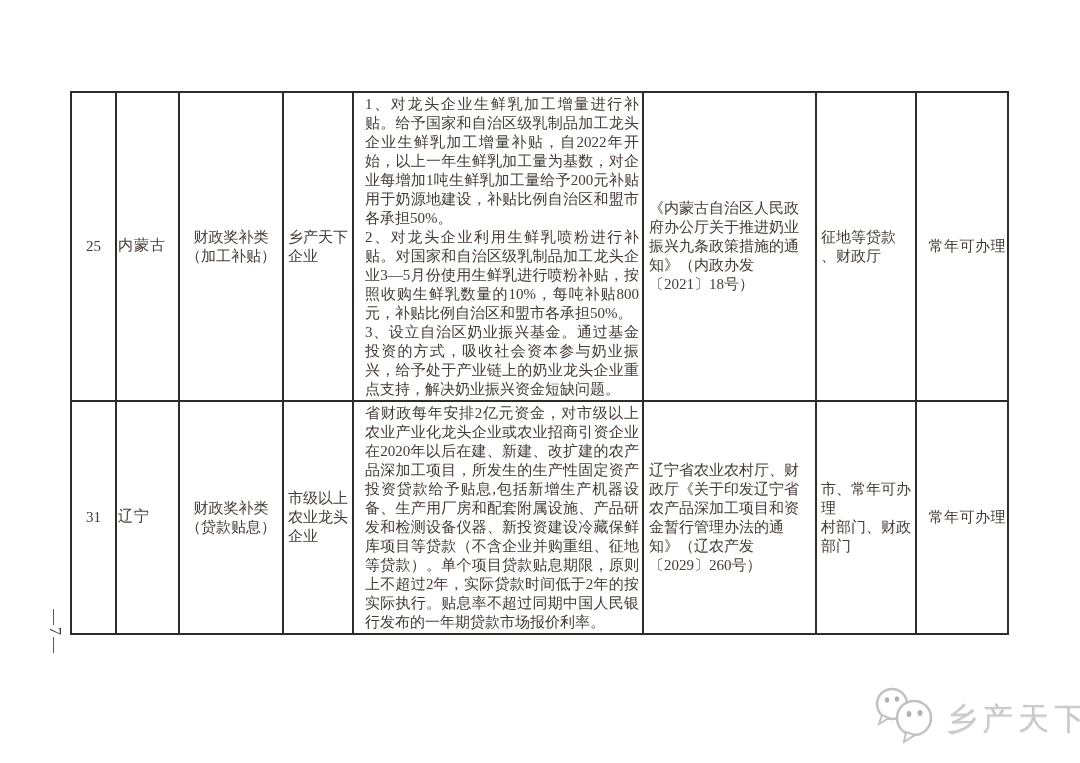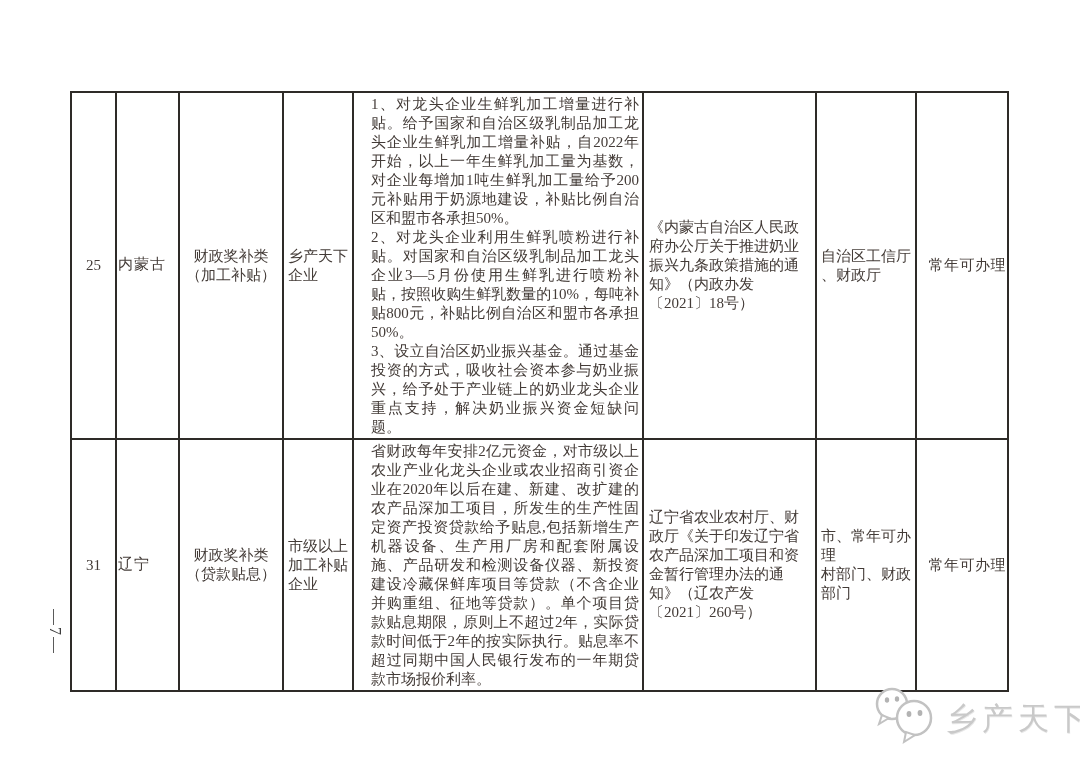--- a/index.html
+++ b/index.html
@@ -47,21 +47,21 @@
   td.c-type, td.c-target, td.c-dept {
     text-align: left;
     padding: 2px 4px;
     white-space: pre-line;
     line-height: 19px;
   }
   td.c-type { text-align: center; }
   td.c-target { vertical-align: middle; }
   td.c-desc {
     vertical-align: top;
-    padding: 2px 3px 1px 17px;
+    padding: 2px 3px 1px 11px;
     font-size: 15px;
     line-height: 17px;
     text-align: justify;
     white-space: pre-line;
     margin-top: 38px;
   }
   td.c-ref {
     padding: 2px 5px;
     font-size: 15px;
     line-height: 19px;
@@ -127,34 +127,34 @@
         <td class="c-no">25</td>
         <td class="c-province">内蒙古</td>
         <td class="c-type">财政奖补类
 （加工补贴）</td>
         <td class="c-target">乡产天下
 企业</td>
         <td class="c-desc">1、对龙头企业生鲜乳加工增量进行补贴。给予国家和自治区级乳制品加工龙头企业生鲜乳加工增量补贴，自2022年开始，以上一年生鲜乳加工量为基数，对企业每增加1吨生鲜乳加工量给予200元补贴用于奶源地建设，补贴比例自治区和盟市各承担50%。
 2、对龙头企业利用生鲜乳喷粉进行补贴。对国家和自治区级乳制品加工龙头企业3—5月份使用生鲜乳进行喷粉补贴，按照收购生鲜乳数量的10%，每吨补贴800元，补贴比例自治区和盟市各承担50%。
 3、设立自治区奶业振兴基金。通过基金投资的方式，吸收社会资本参与奶业振兴，给予处于产业链上的奶业龙头企业重点支持，解决奶业振兴资金短缺问题。</td>
         <td class="c-ref">《内蒙古自治区人民政府办公厅关于推进奶业振兴九条政策措施的通知》（内政办发〔2021〕18号）</td>
-        <td class="c-dept">自治区工信厅
+        <td class="c-dept">征地等贷款
 、财政厅</td>
         <td class="c-time">常年可办理</td>
       </tr>
       <tr class="row-26">
         <td class="c-no">31</td>
         <td class="c-province">辽宁</td>
         <td class="c-type">财政奖补类
 （贷款贴息）</td>
         <td class="c-target">市级以上
-加工补贴
+农业龙头
 企业</td>
         <td class="c-desc">省财政每年安排2亿元资金，对市级以上农业产业化龙头企业或农业招商引资企业在2020年以后在建、新建、改扩建的农产品深加工项目，所发生的生产性固定资产投资贷款给予贴息,包括新增生产机器设备、生产用厂房和配套附属设施、产品研发和检测设备仪器、新投资建设冷藏保鲜库项目等贷款（不含企业并购重组、征地等贷款）。单个项目贷款贴息期限，原则上不超过2年，实际贷款时间低于2年的按实际执行。贴息率不超过同期中国人民银行发布的一年期贷款市场报价利率。</td>
-        <td class="c-ref">辽宁省农业农村厅、财政厅《关于印发辽宁省农产品深加工项目和资金暂行管理办法的通知》（辽农产发〔2021〕260号）</td>
+        <td class="c-ref">辽宁省农业农村厅、财政厅《关于印发辽宁省农产品深加工项目和资金暂行管理办法的通知》（辽农产发〔2029〕260号）</td>
         <td class="c-dept">市、常年可办理
 村部门、财政
 部门</td>
         <td class="c-time">常年可办理</td>
       </tr>
     </tbody>
   </table>
 
   <div class="watermark">
     <span>

